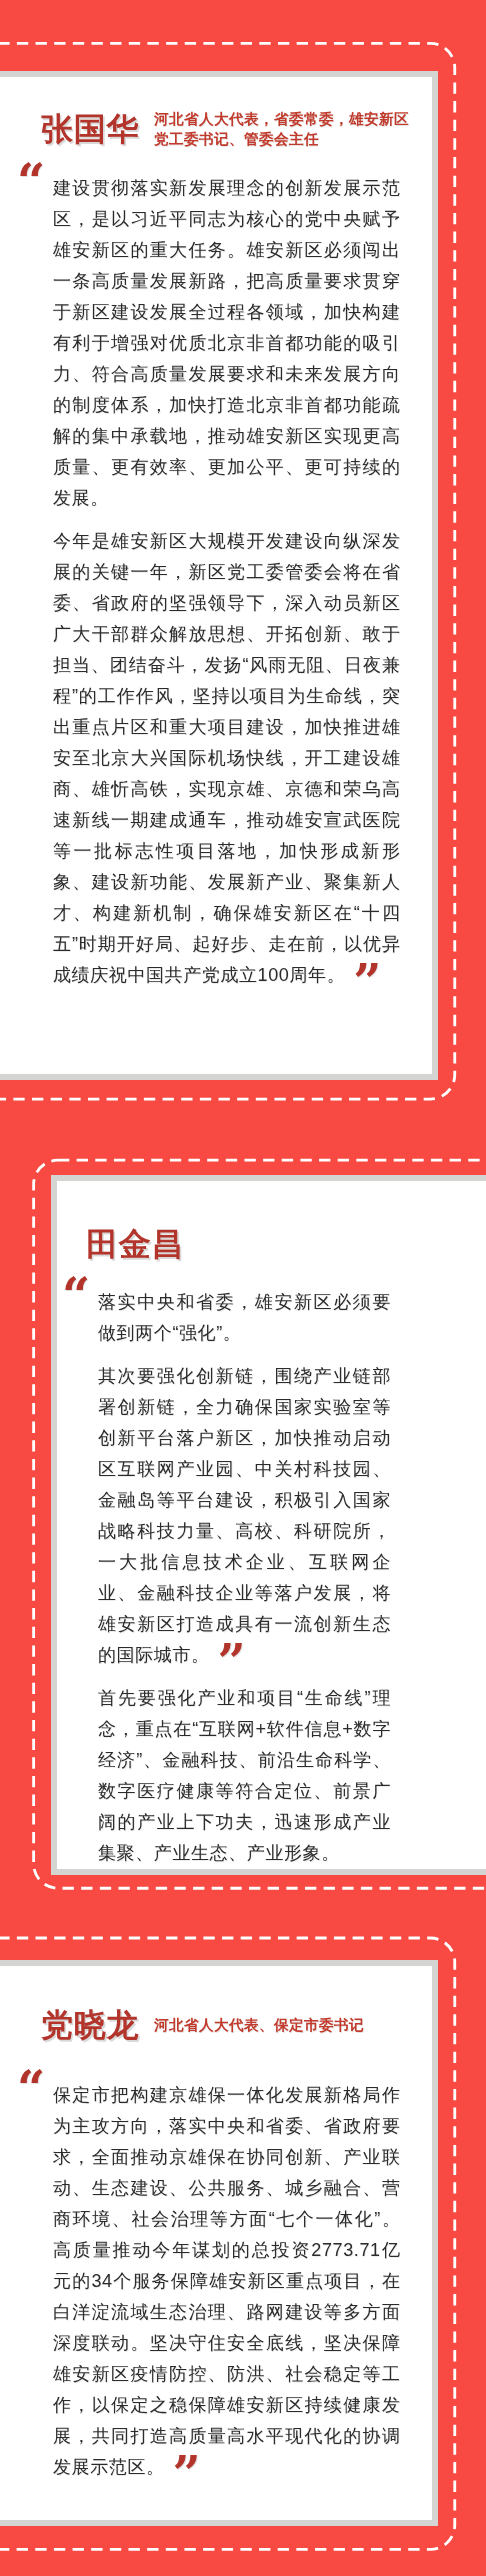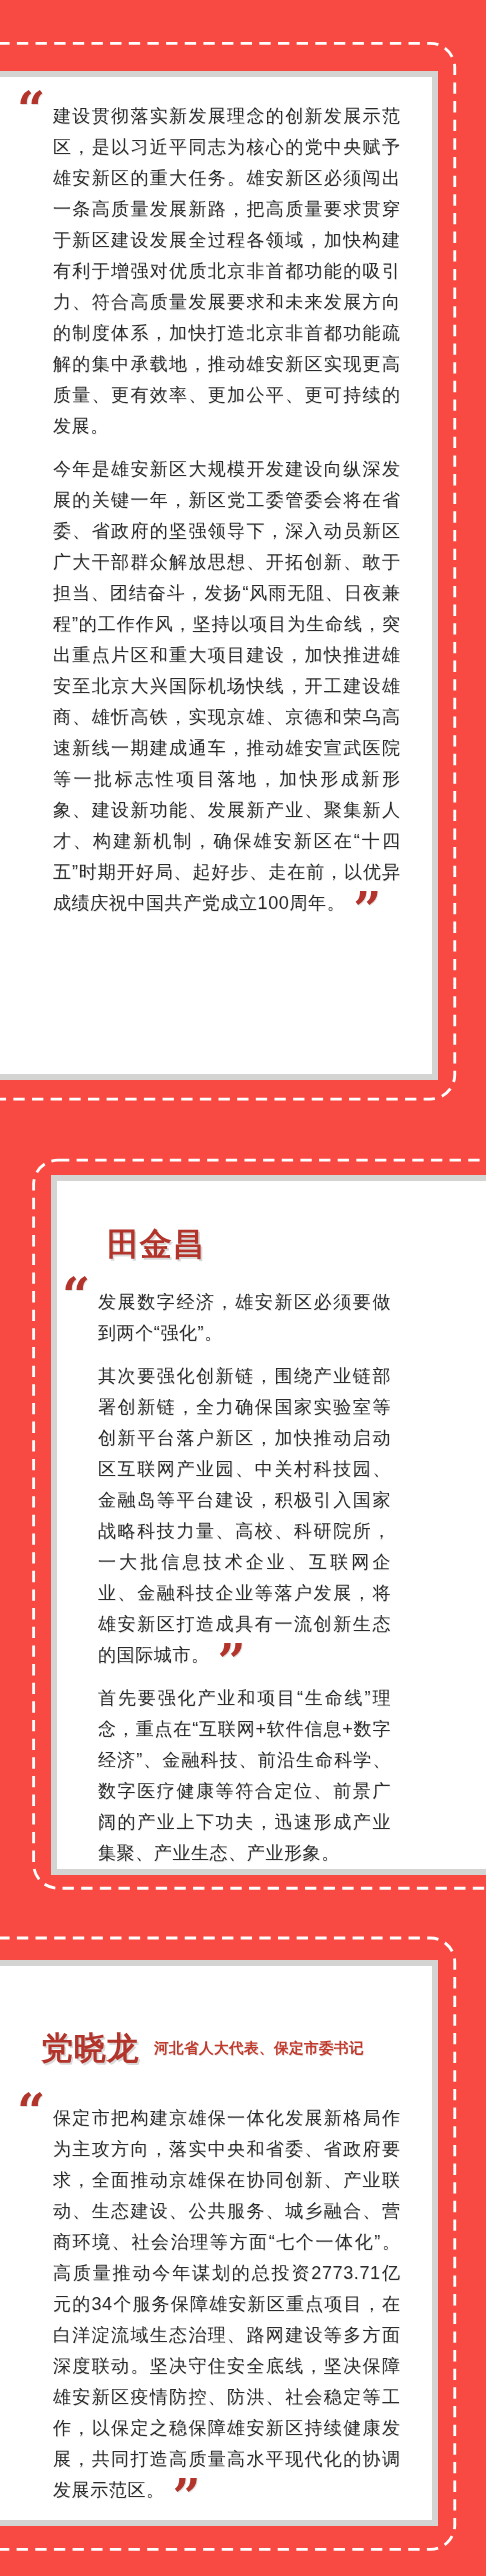--- a/index.html
+++ b/index.html
@@ -17,28 +17,28 @@
     box-sizing:border-box;
   }
   .card-content{box-sizing:border-box;height:100%;}
   .c1 .card-content,.c3 .card-content{padding:0 19.5px 0 43px;}
   .c2 .card-content{padding:0 88px 0 29px;}
   .card-head{
     display:flex;align-items:center;gap:14.6px;
   }
   .c1 .card-head{padding-top:33px;}
   .c2 .card-head{padding-top:45px;}
-  .c3 .card-head{padding-top:64px;}
+  .c3 .card-head{padding-top:41px;}
   .delegate-name{
     margin:0;flex:0 0 auto;
     font-size:32px;font-weight:bold;line-height:37px;
     color:#b2342b;letter-spacing:0.8px;
     text-shadow:1.6px 1.6px 0 rgba(0,0,0,0.15);
   }
-  .c2 .delegate-name{margin-left:21px;}
+  .c2 .delegate-name{margin-left:0;}
   .delegate-title{
     margin:0;
     font-size:14.6px;font-weight:bold;line-height:19.5px;
     color:#c13a2c;letter-spacing:0.4px;
     text-shadow:0.8px 0.8px 0 rgba(0,0,0,0.10);
   }
   .c1 .delegate-title{width:271px;}
   .c2 .delegate-title{width:245px;}
   .c3 .delegate-title{width:auto;}
   .quote-block{position:relative;}
@@ -69,39 +69,43 @@
   }
 </style>
 </head>
 <body>
 
 <svg class="dash-svg" style="left:-65px;top:41px;" width="523" height="1062" viewBox="0 0 645 1308">
   <rect x="2" y="2" width="639" height="1302" rx="30" ry="30" fill="none" stroke="#ffffff" stroke-width="3.5" stroke-dasharray="14 9"></rect>
 </svg>
 <section class="card c1" style="left:-8px;top:71px;width:446px;height:1009px;">
   <div class="card-content">
+    <header class="card-head">
+      <h2 class="delegate-name">张国华</h2>
+      <p class="delegate-title">河北省人大代表，省委常委，雄安新区党工委书记、管委会主任</p>
+    </header>
     <div class="quote-block">
       <span class="q open">“</span>
       <p class="para">建设贯彻落实新发展理念的创新发展示范区，是以习近平同志为核心的党中央赋予雄安新区的重大任务。雄安新区必须闯出一条高质量发展新路，把高质量要求贯穿于新区建设发展全过程各领域，加快构建有利于增强对优质北京非首都功能的吸引力、符合高质量发展要求和未来发展方向的制度体系，加快打造北京非首都功能疏解的集中承载地，推动雄安新区实现更高质量、更有效率、更加公平、更可持续的发展。</p>
       <p class="para"><span>今年是雄安新区大规模开发建设向纵深发展的关键一年，新区党工委管委会将在省委、省政府的坚强领导下，深入动员新区广大干部群众解放思想、开拓创新、敢于担当、团结奋斗，发扬“风雨无阻、日夜兼程”的工作作风，坚持以项目为生命线，突出重点片区和重大项目建设，加快推进雄安至北京大兴国际机场快线，开工建设雄商、雄忻高铁，实现京雄、京德和荣乌高速新线一期建成通车，推动雄安宣武医院等一批标志性项目落地，加快形成新形象、建设新功能、发展新产业、聚集新人才、构建新机制，确保雄安新区在“十四五”时期开好局、起好步、走在前，以优异成绩庆祝中国共产党成立100周年。</span><span class="q close">”</span></p>
     </div>
   </div>
 </section>
 
 <svg class="dash-svg" style="left:32px;top:1158px;" width="523" height="734" viewBox="0 0 645 904">
   <rect x="2" y="2" width="639" height="898" rx="30" ry="30" fill="none" stroke="#ffffff" stroke-width="3.5" stroke-dasharray="14 9"></rect>
 </svg>
 <section class="card c2" style="left:51px;top:1175px;width:446px;height:700px;">
   <div class="card-content">
     <header class="card-head">
       <h2 class="delegate-name">田金昌</h2>
     </header>
     <div class="quote-block">
       <span class="q open">“</span>
-      <p class="para">发展数字经济，雄安新区必须要做到两个“强化”。</p>
+      <p class="para">落实中央和省委，雄安新区必须要做到两个“强化”。</p>
       <p class="para"><span>其次要强化创新链，围绕产业链部署创新链，全力确保国家实验室等创新平台落户新区，加快推动启动区互联网产业园、中关村科技园、金融岛等平台建设，积极引入国家战略科技力量、高校、科研院所，一大批信息技术企业、互联网企业、金融科技企业等落户发展，将雄安新区打造成具有一流创新生态的国际城市。</span><span class="q close">”</span></p>
       <p class="para">首先要强化产业和项目“生命线”理念，重点在“互联网+软件信息+数字经济”、金融科技、前沿生命科学、数字医疗健康等符合定位、前景广阔的产业上下功夫，迅速形成产业集聚、产业生态、产业形象。</p>
     </div>
   </div>
 </section>
 
 <svg class="dash-svg" style="left:-65px;top:1936px;" width="523" height="617" viewBox="0 0 645 760">
   <rect x="2" y="2" width="639" height="754" rx="30" ry="30" fill="none" stroke="#ffffff" stroke-width="3.5" stroke-dasharray="14 9"></rect>
 </svg>
 <section class="card c3" style="left:-8px;top:1960px;width:446px;height:566px;">

